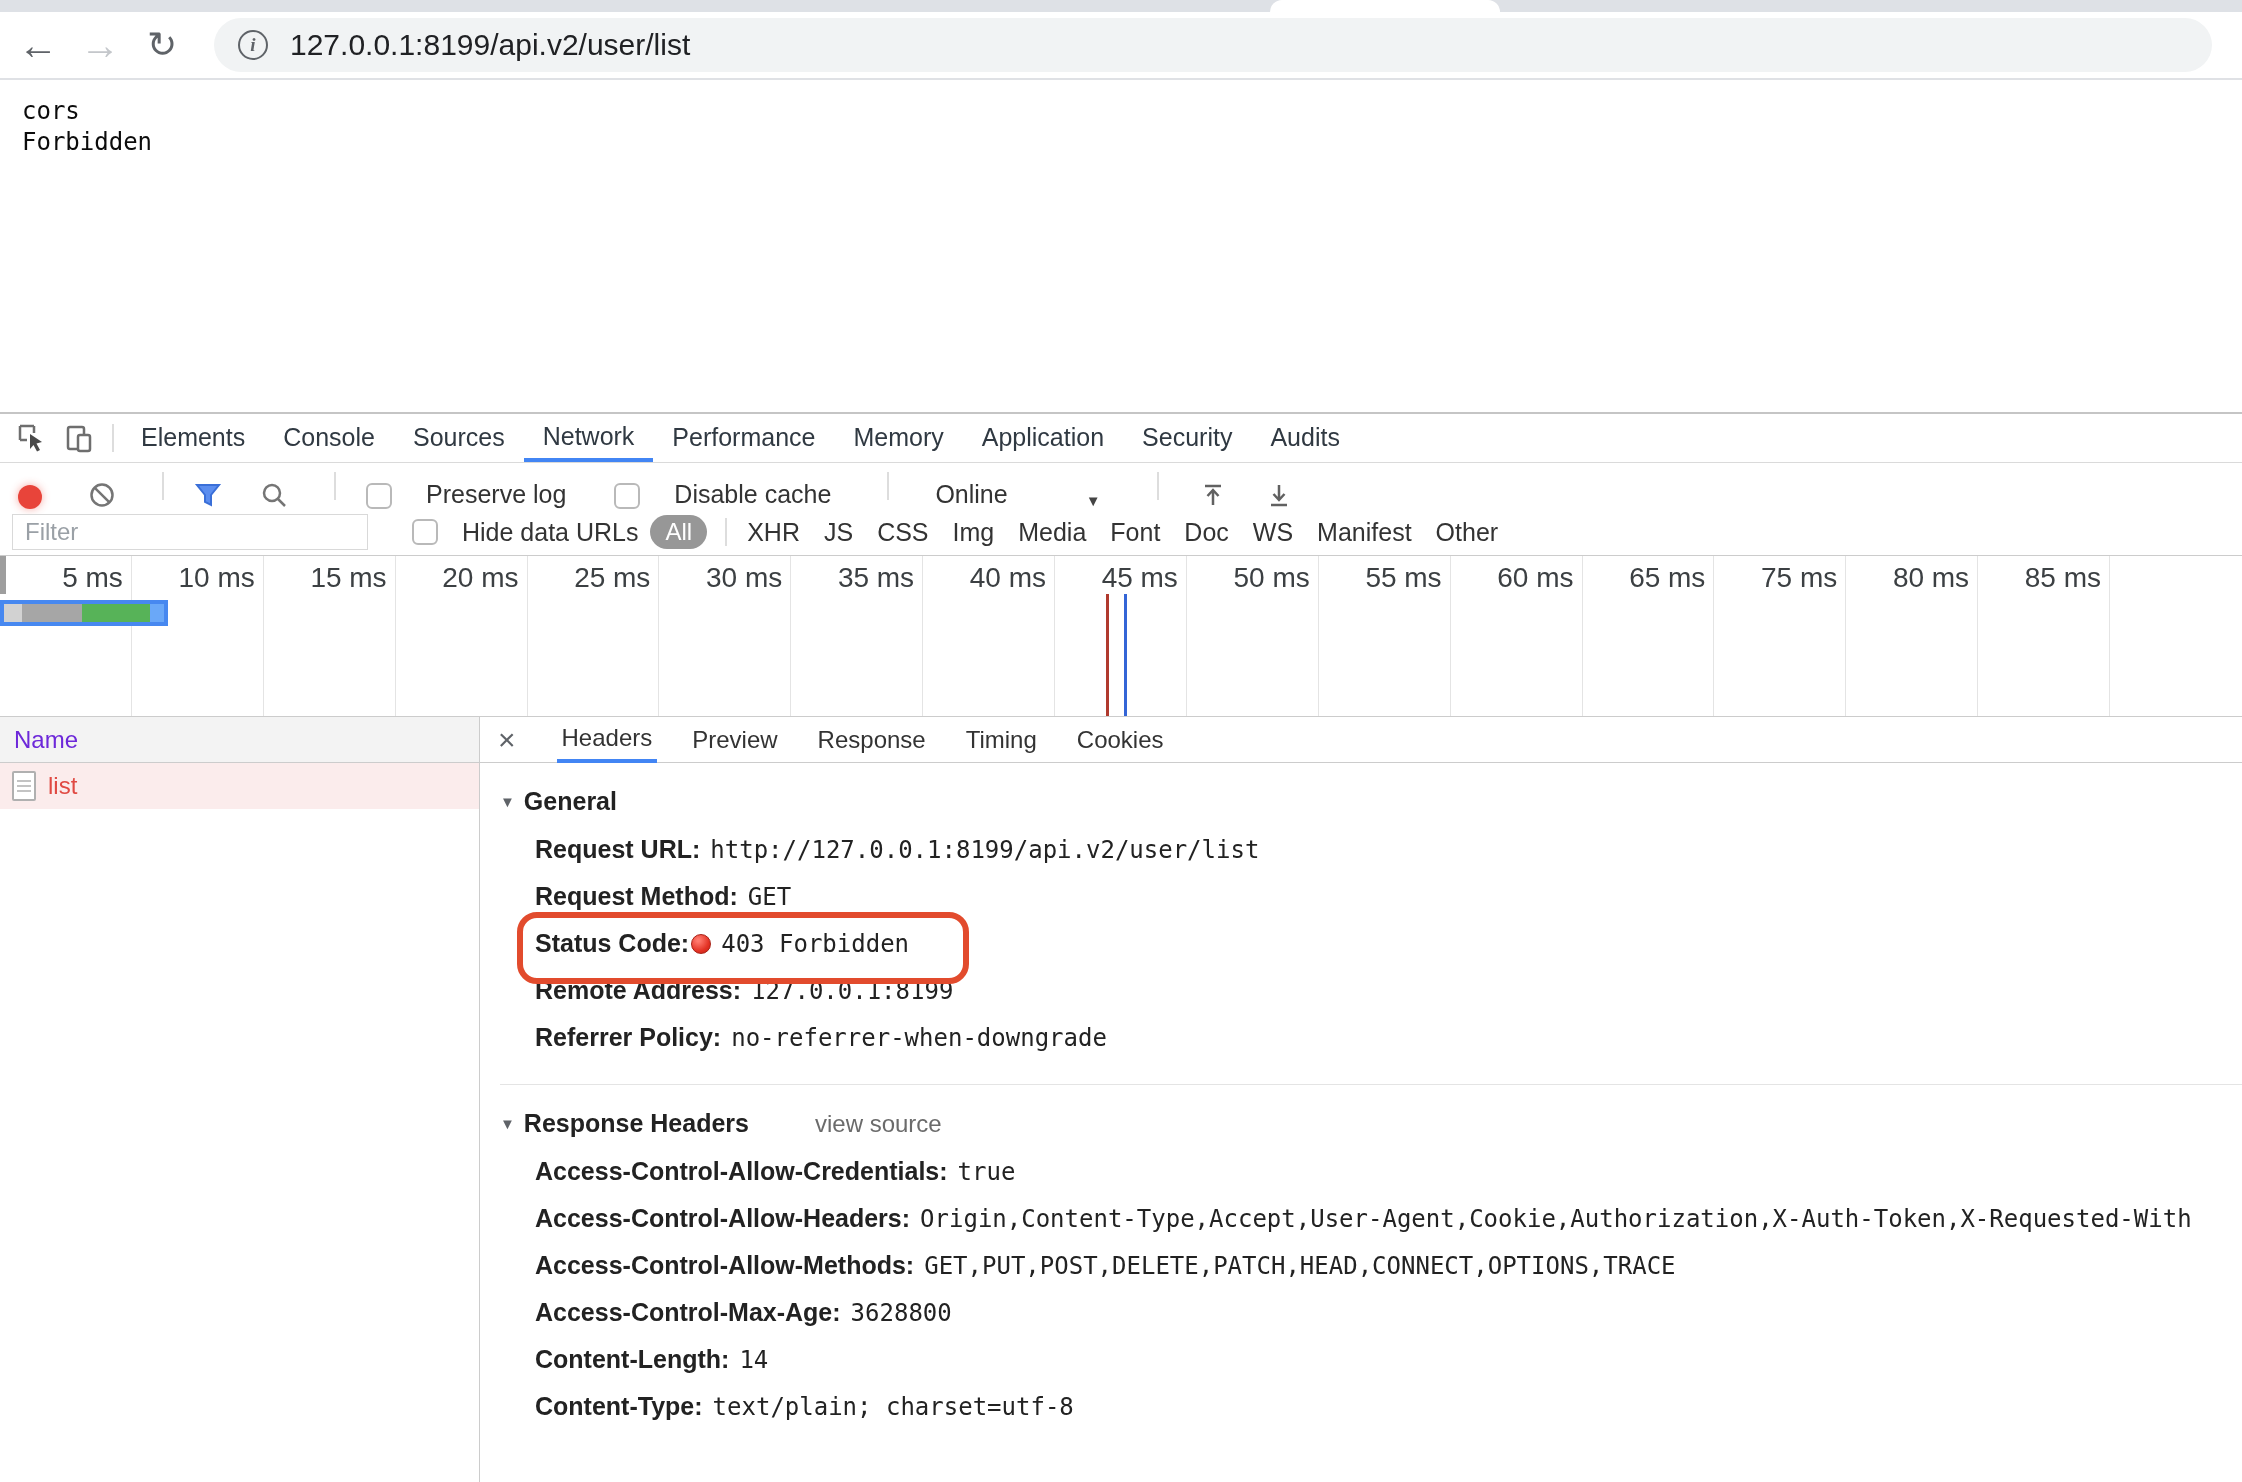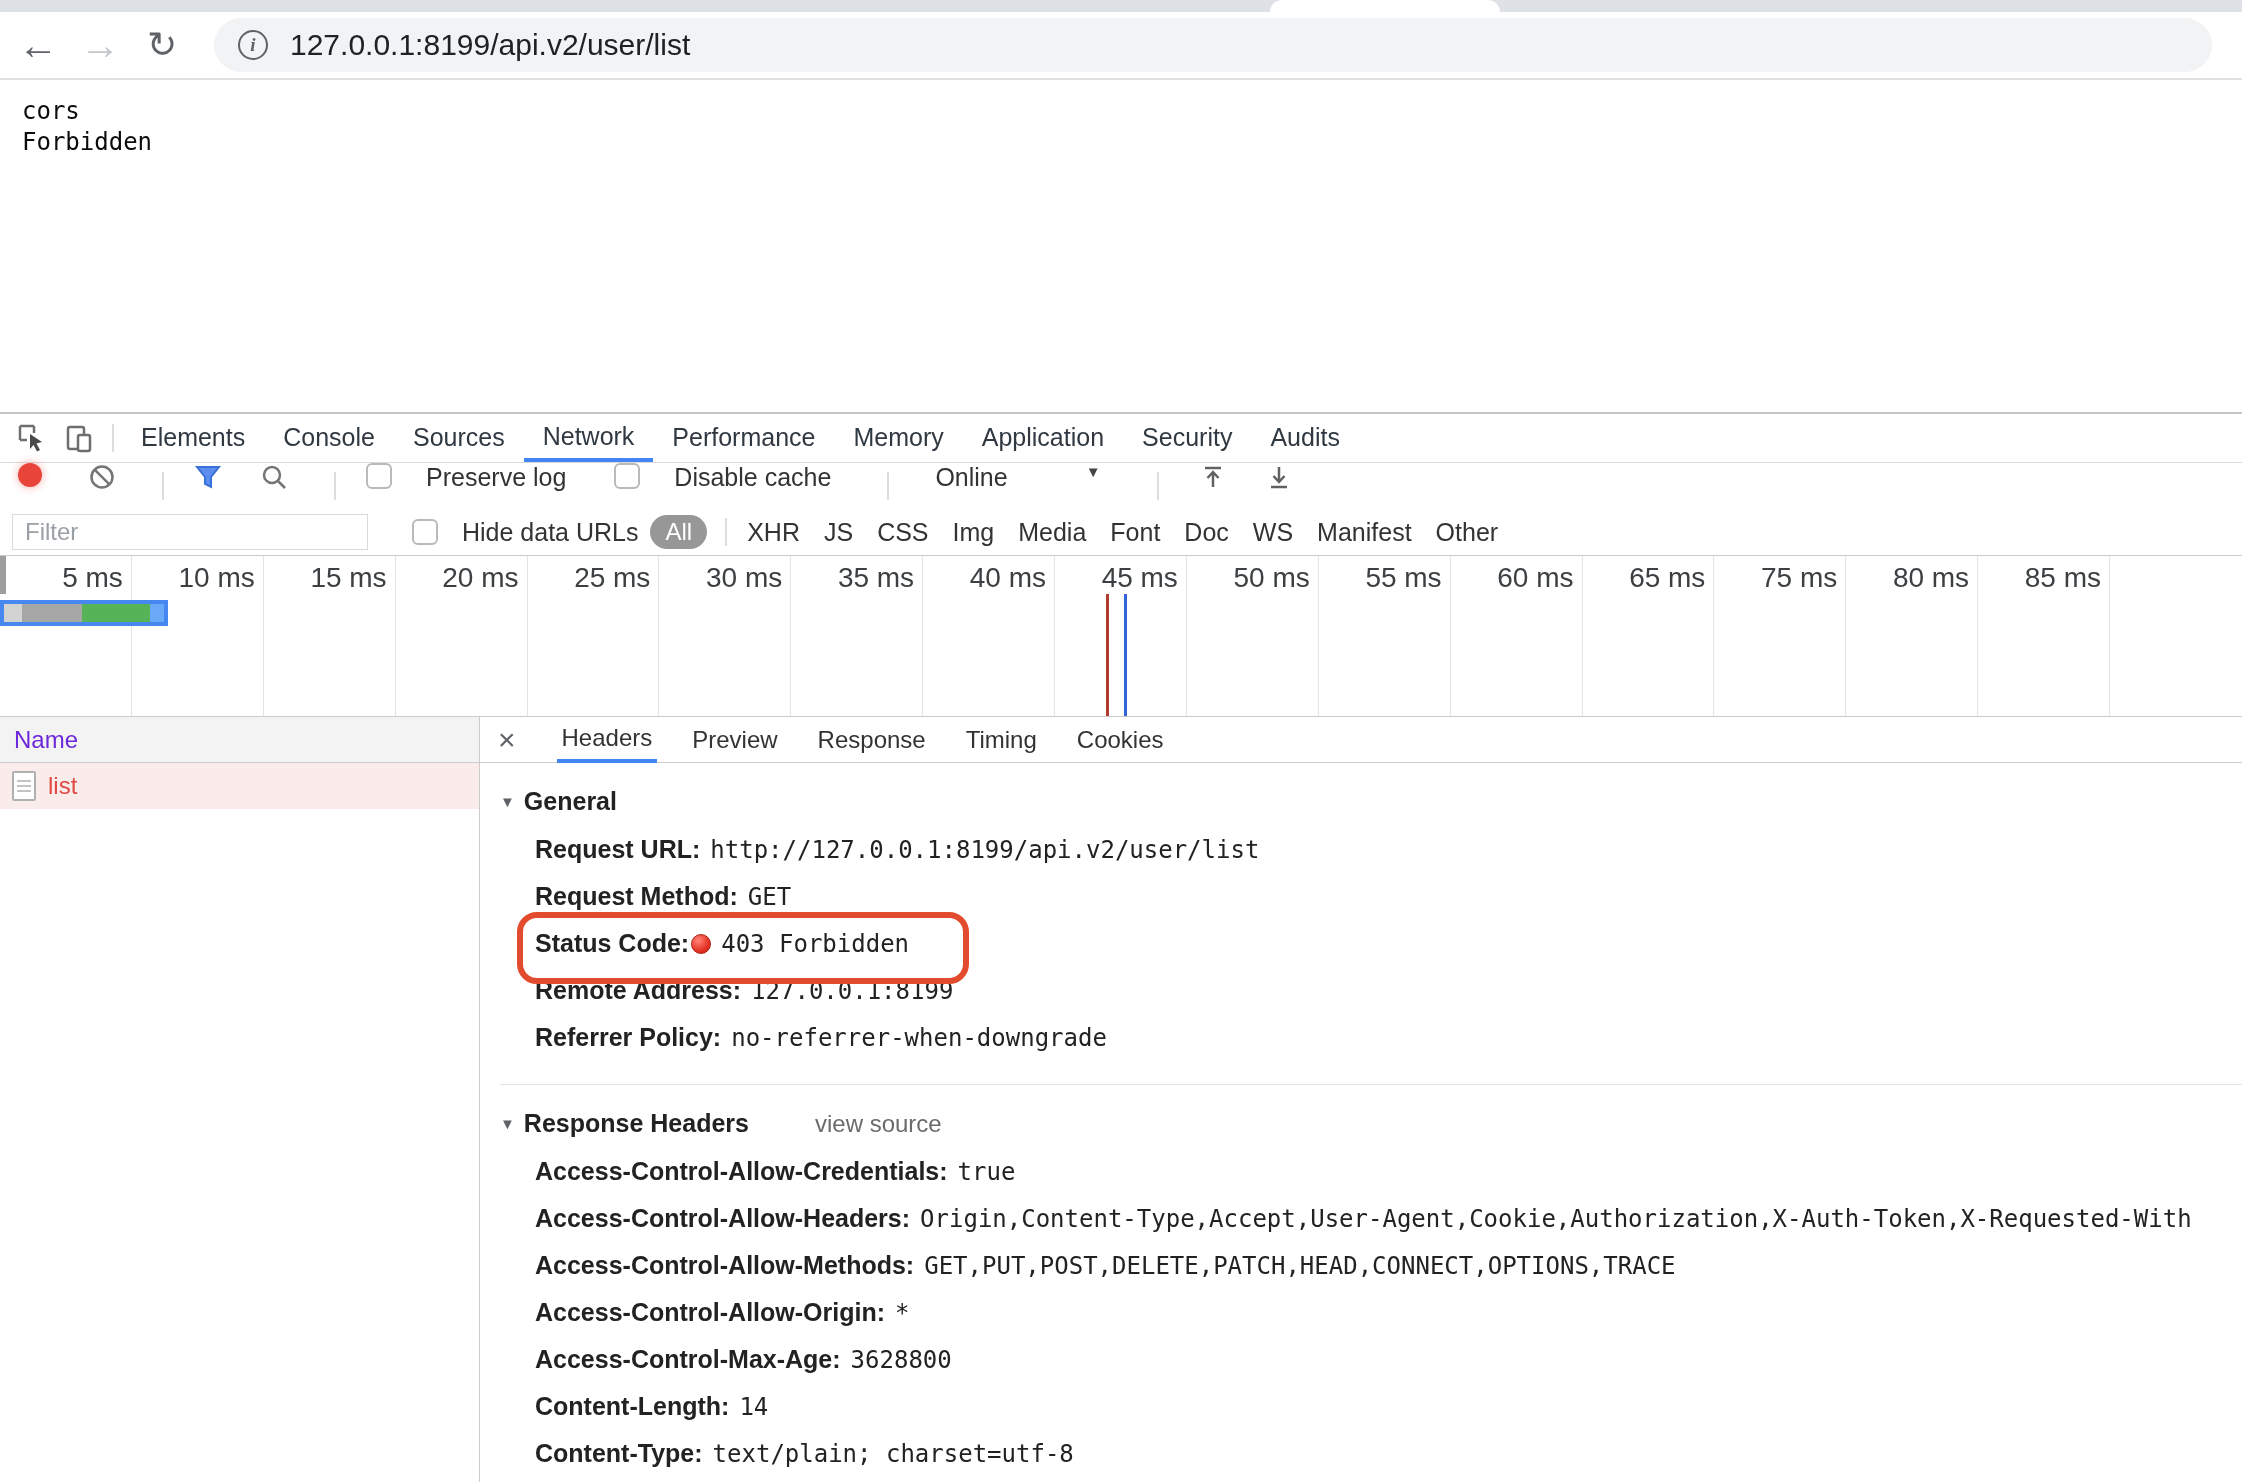--- a/index.html
+++ b/index.html
@@ -31,21 +31,21 @@
 
   
   .devtools { border-top:2px solid #c5c5c5; }
   .dt-tabbar { height:49px; display:flex; align-items:stretch; padding-left:8px;
      border-bottom:1px solid #dadada; background:#fff; }
   .dt-icon-btn { width:48px; display:flex; align-items:center; justify-content:center; }
   .vsep { width:2px; height:28px; background:#ddd; align-self:center; margin:0 8px; }
   .dt-tab { padding:0 19px; line-height:46px; font-size:25px; color:#303942; }
   .dt-tab.selected { border-bottom:4px solid #4285f4; line-height:44px; }
 
-  .dt-netbar { height:46px; display:flex; align-items:flex-start; padding-left:18px;
+  .dt-netbar { height:46px; display:flex; align-items:flex-end; padding-left:18px;
      font-size:25px; color:#333; background:#fff;gap:22px; }
   .record-dot { width:24px; height:24px; border-radius:50%; background:#e8443a;
      box-shadow:0 0 8px rgba(234,67,53,.45); margin-right:24px; }
   .tool-svg { margin-right:16px; display:flex; align-items:center; }
   .checkbox { width:26px; height:26px; border:2px solid #b9b9b9; border-radius:6px;
      background:#fff; margin-right:12px; flex:0 0 auto; }
   .cb-label { margin-right:26px; }
   .throttle { margin:0 12px 0 16px; }
   .dd-arrow { font-size:15px; color:#444; margin:0 26px 0 44px; }
 
@@ -315,23 +315,20 @@
           <div class="kv">
             <span class="k">Access-Control-Allow-Credentials:</span><span class="v mono">true</span>
           </div>
           <div class="kv">
             <span class="k">Access-Control-Allow-Headers:</span><span class="v mono">Origin,Content-Type,Accept,User-Agent,Cookie,Authorization,X-Auth-Token,X-Requested-With</span>
           </div>
           <div class="kv">
             <span class="k">Access-Control-Allow-Methods:</span><span class="v mono">GET,PUT,POST,DELETE,PATCH,HEAD,CONNECT,OPTIONS,TRACE</span>
           </div>
           <div class="kv">
-            <span class="k">Access-Control-Allow-Origin:</span><span class="v mono">*</span>
-          </div>
-          <div class="kv">
             <span class="k">Access-Control-Max-Age:</span><span class="v mono">3628800</span>
           </div>
           <div class="kv">
             <span class="k">Content-Length:</span><span class="v mono">14</span>
           </div>
           <div class="kv">
             <span class="k">Content-Type:</span><span class="v mono">text/plain; charset=utf-8</span>
           </div>
 
         </div>

